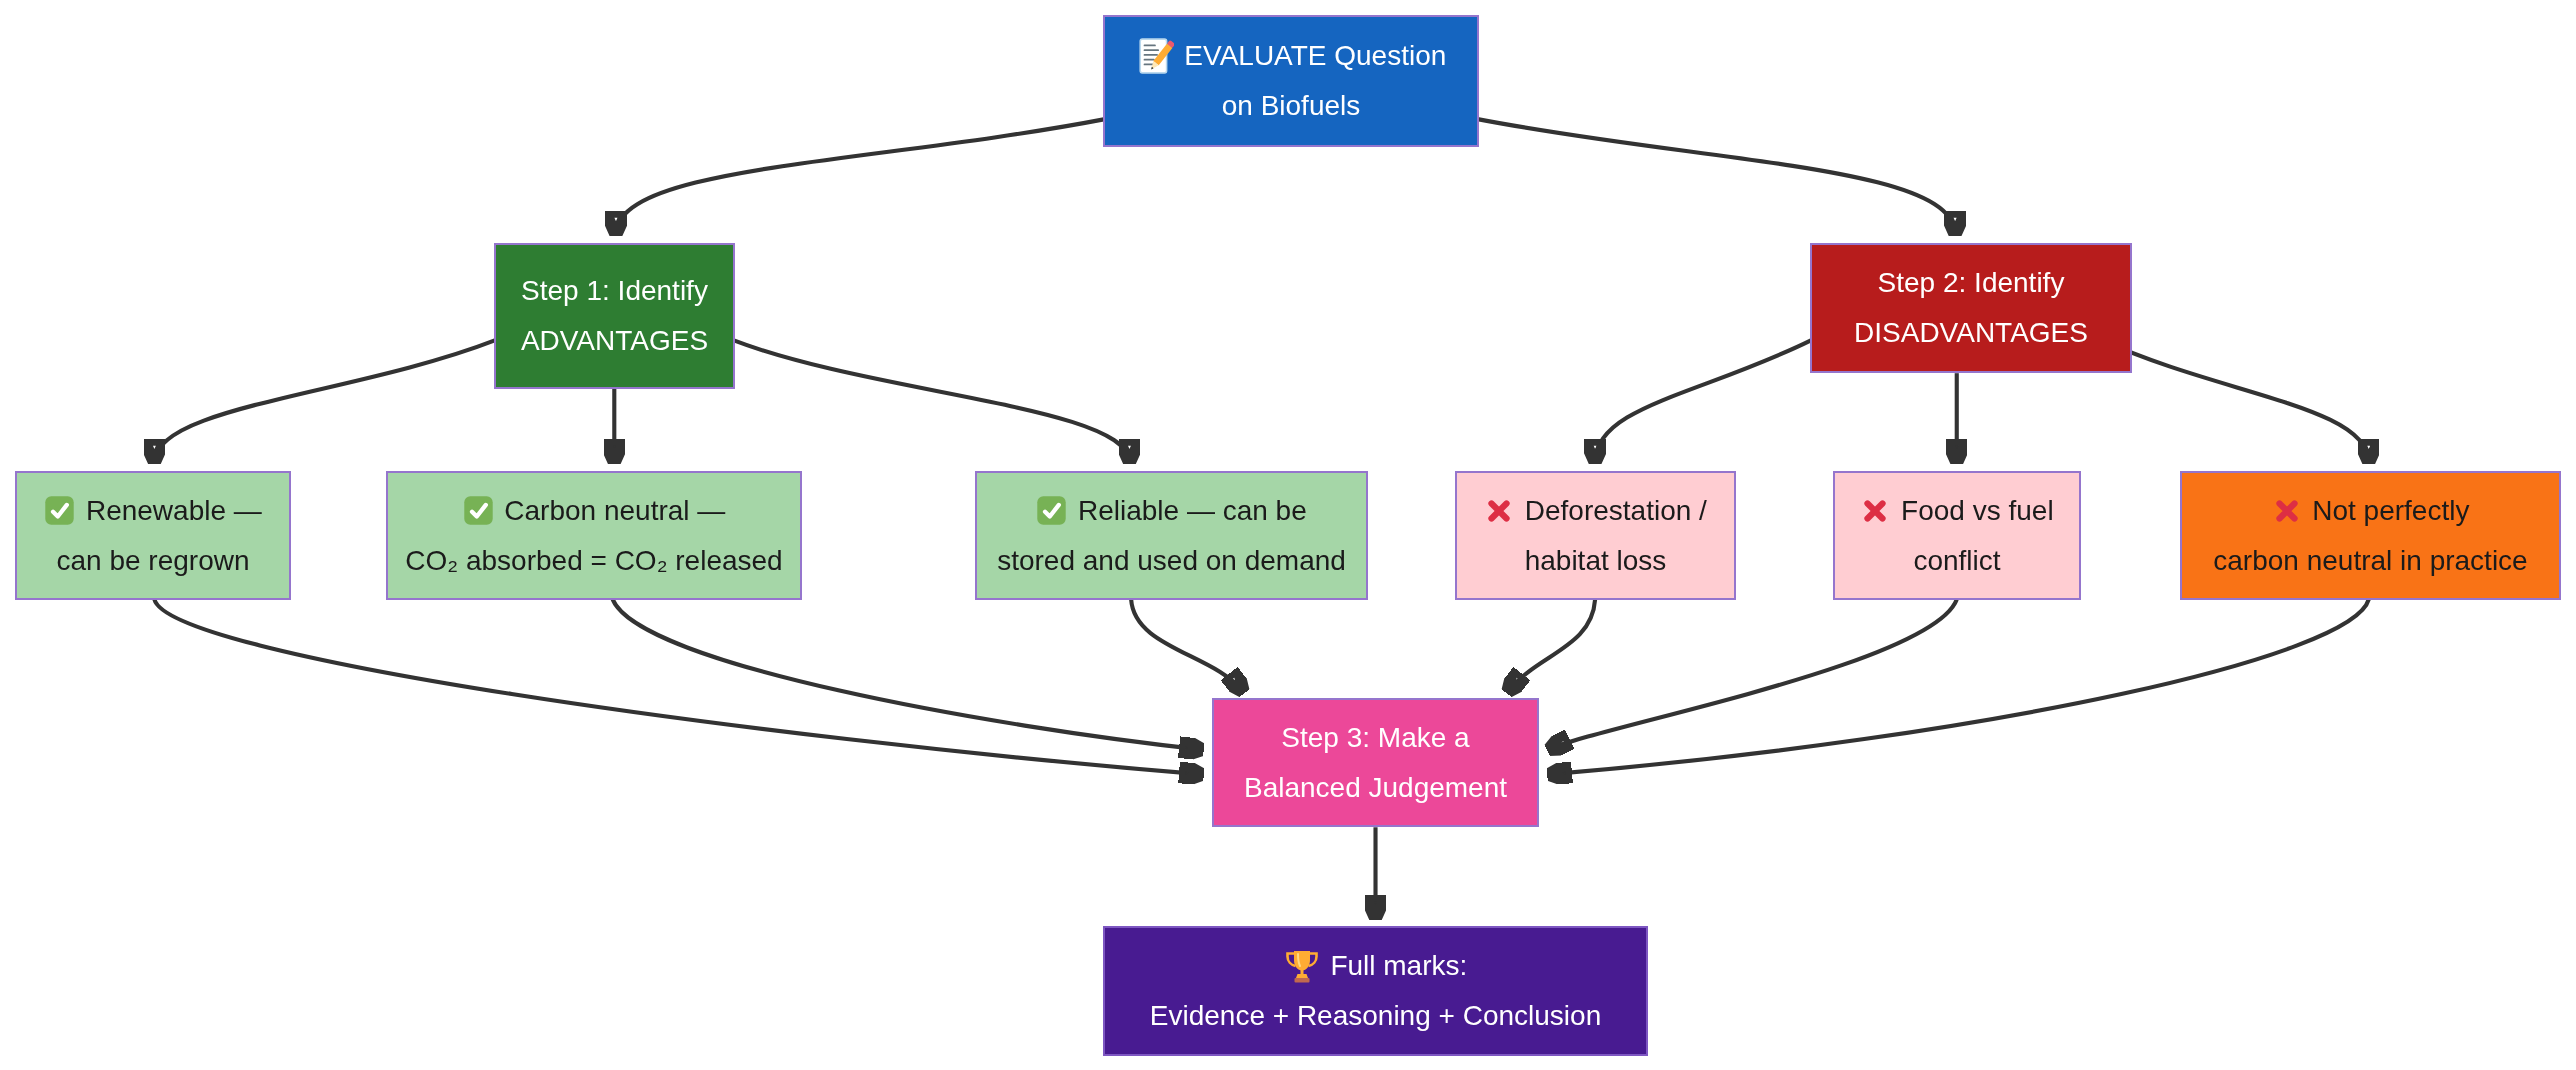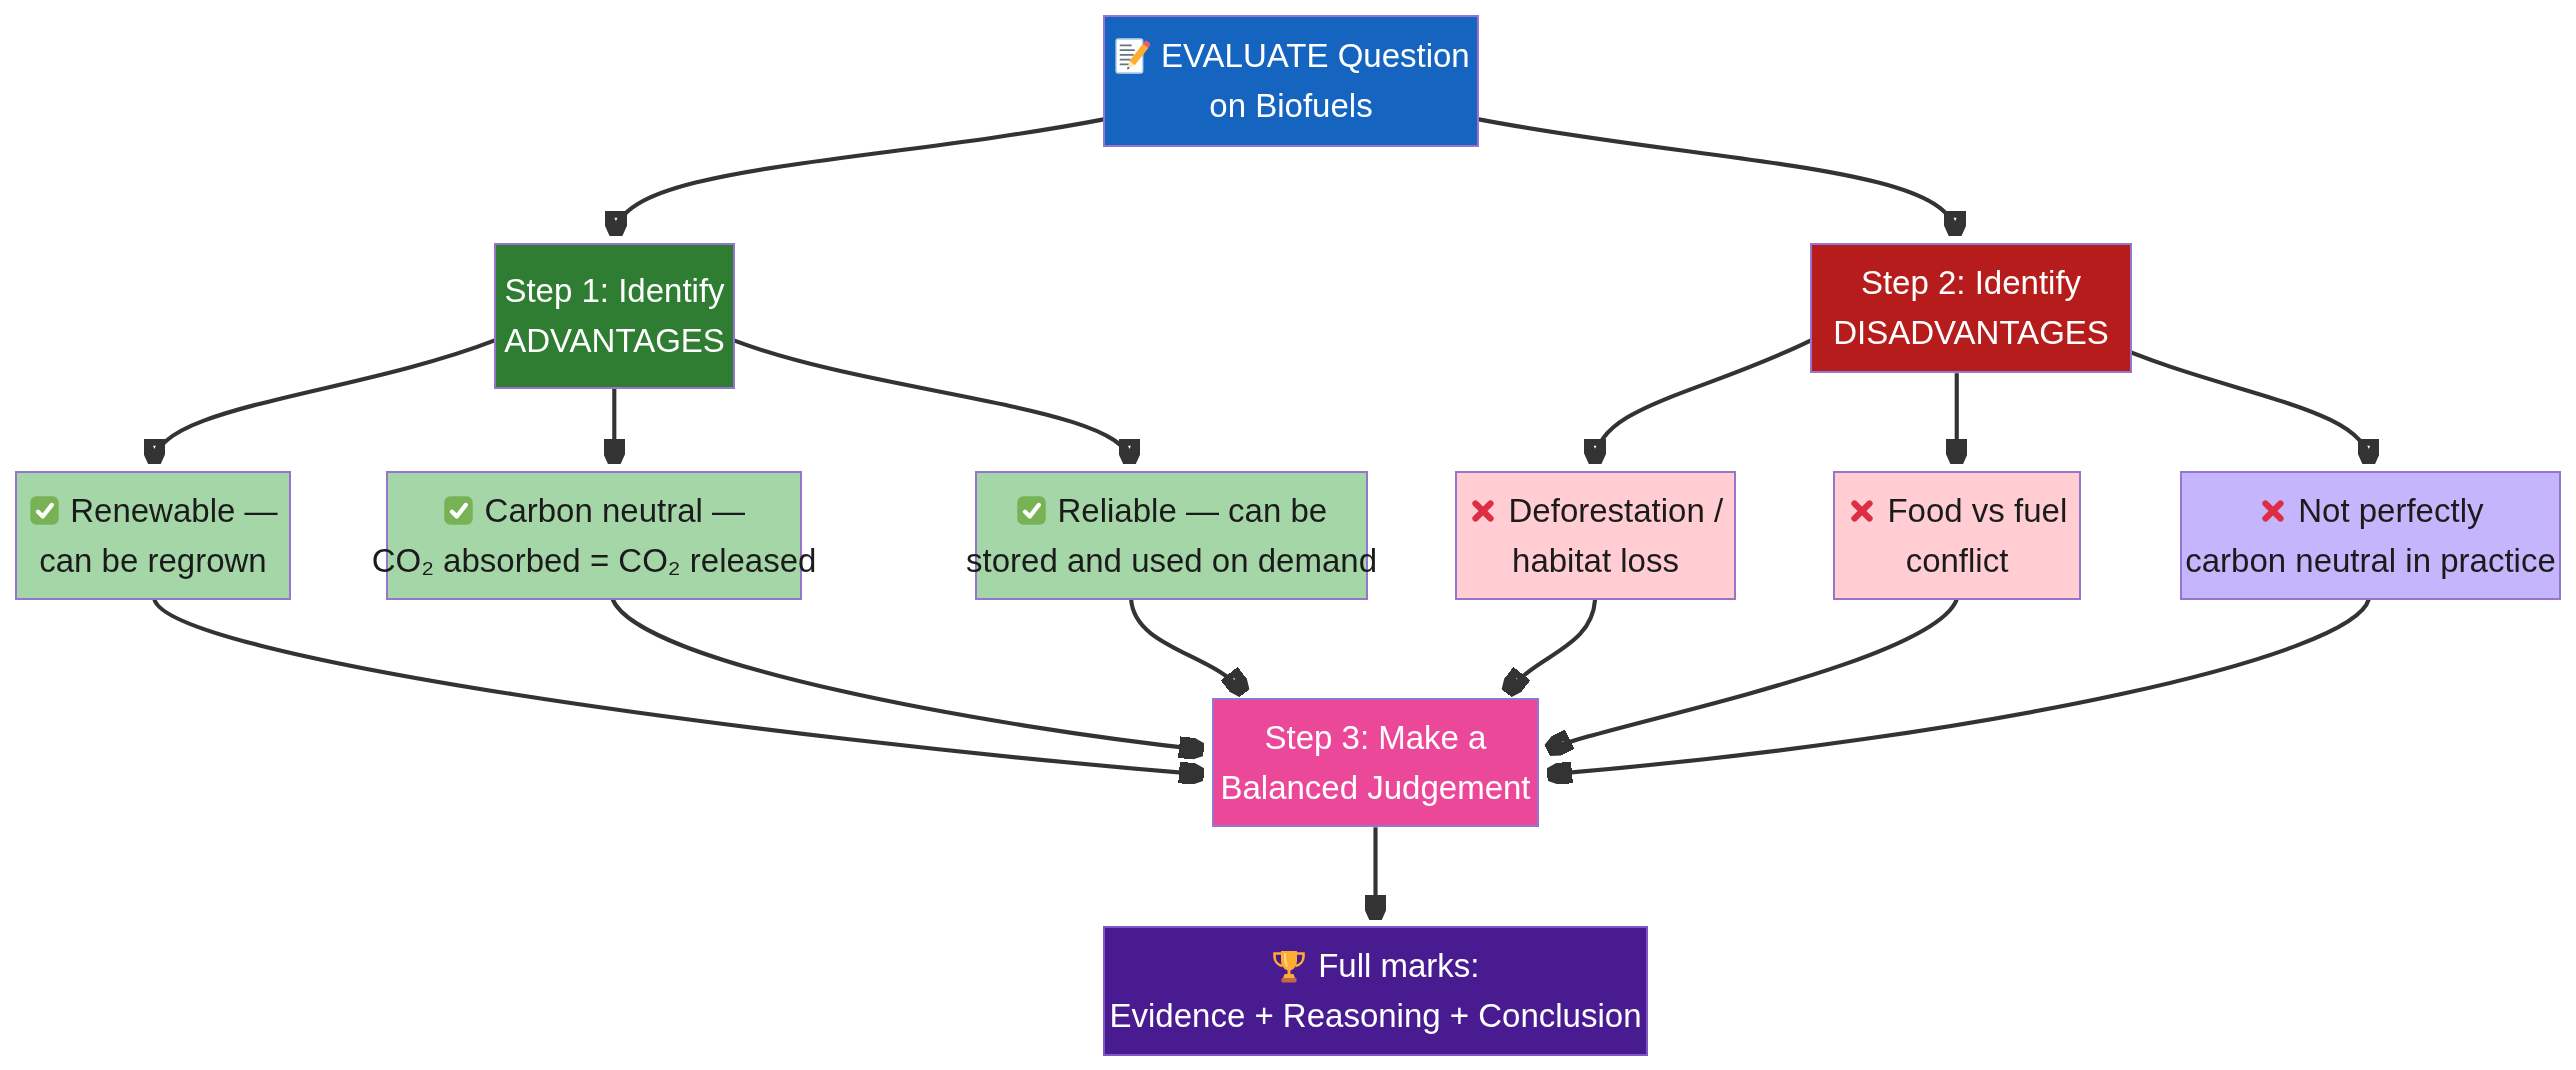--- a/index.html
+++ b/index.html
@@ -9,33 +9,33 @@
     background:#ffffff;
     font-family:"Liberation Sans","DejaVu Sans",sans-serif;
     overflow:hidden;
   }
   #edges{position:absolute;left:0;top:0;width:2576px;height:1070px;}
   #edges path{stroke:#333333;stroke-width:5;fill:none;}
   .node{
     position:absolute;box-sizing:border-box;
     border:2.5px solid #9575CD;
     display:flex;flex-direction:column;justify-content:center;align-items:center;
-    font-size:33px;line-height:50px;text-align:left;
+    font-size:28px;line-height:50px;text-align:left;
   }
   .line{display:flex;align-items:center;justify-content:center;gap:10.7px;height:50px;white-space:nowrap;}
   .icon{display:inline-flex;align-items:center;}
   .n-root  {left:1103px;top:15px;  width:376px;height:132px;background:#1565C0;color:#ffffff;}
   .n-step1 {left:494px; top:243px; width:241px;height:146px;background:#2E7D32;color:#ffffff;}
   .n-step2 {left:1810px;top:243px; width:322px;height:130px;background:#B71C1C;color:#ffffff;}
   .n-adv1  {left:15px;  top:471px; width:276px;height:129px;background:#A5D6A7;color:#1b1b1b;}
   .n-adv2  {left:386px; top:471px; width:416px;height:129px;background:#A5D6A7;color:#1b1b1b;}
   .n-adv3  {left:935px;top:471px; width:393px;height:129px;background:#A5D6A7;color:#1b1b1b;margin-left:40px;}
   .n-dis1  {left:1455px;top:471px; width:281px;height:129px;background:#FFCDD2;color:#1b1b1b;}
   .n-dis2  {left:1833px;top:471px; width:248px;height:129px;background:#FFCDD2;color:#1b1b1b;}
-  .n-dis3  {left:2180px;top:471px; width:381px;height:129px;background:#c4b5fd;color:#1b1b1b;}
+  .n-dis3  {left:2180px;top:471px; width:381px;height:129px;background:#f97316;color:#1b1b1b;}
   .n-step3 {left:1212px;top:698px; width:327px;height:129px;background:#ec4899;color:#ffffff;}
   .n-final {left:1103px;top:926px;width:545px;height:130px;background:#481B91;color:#ffffff;border-color:#7E57C2;}
 </style>
 </head>
 <body>
 
 <div id="canvas">
 
   <svg id="edges" viewBox="0 0 3120 1296">
     <defs>

